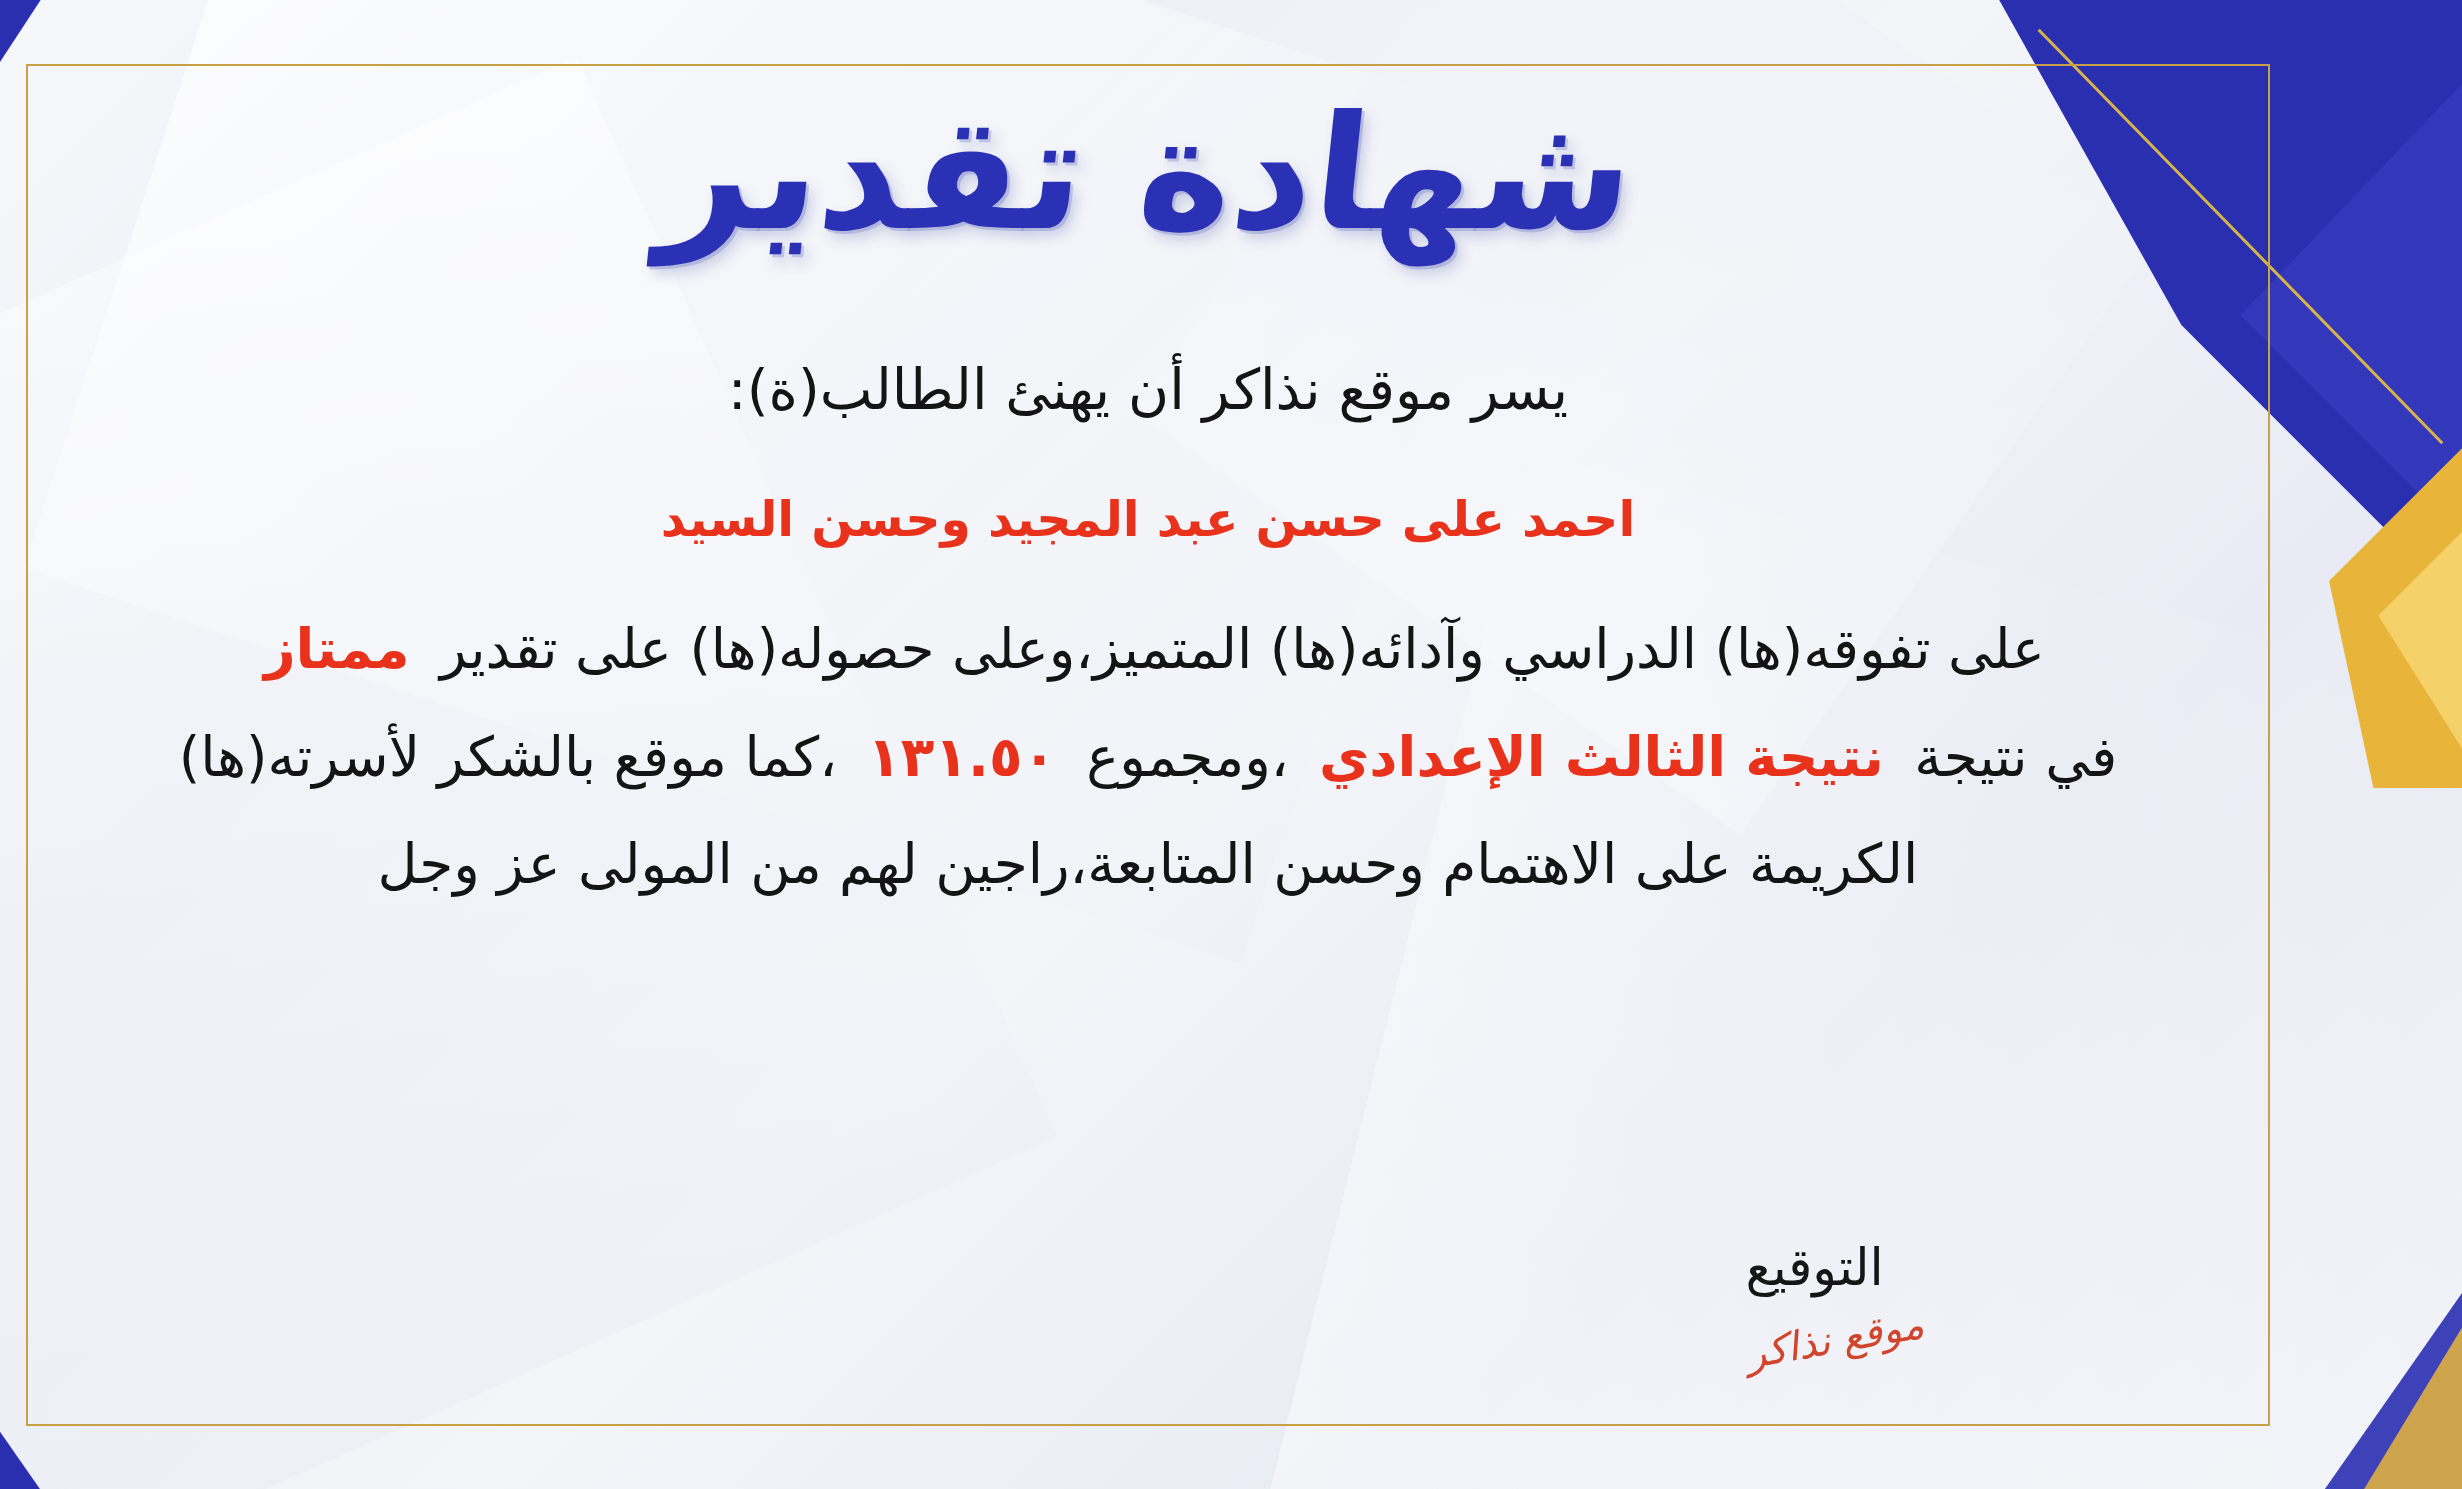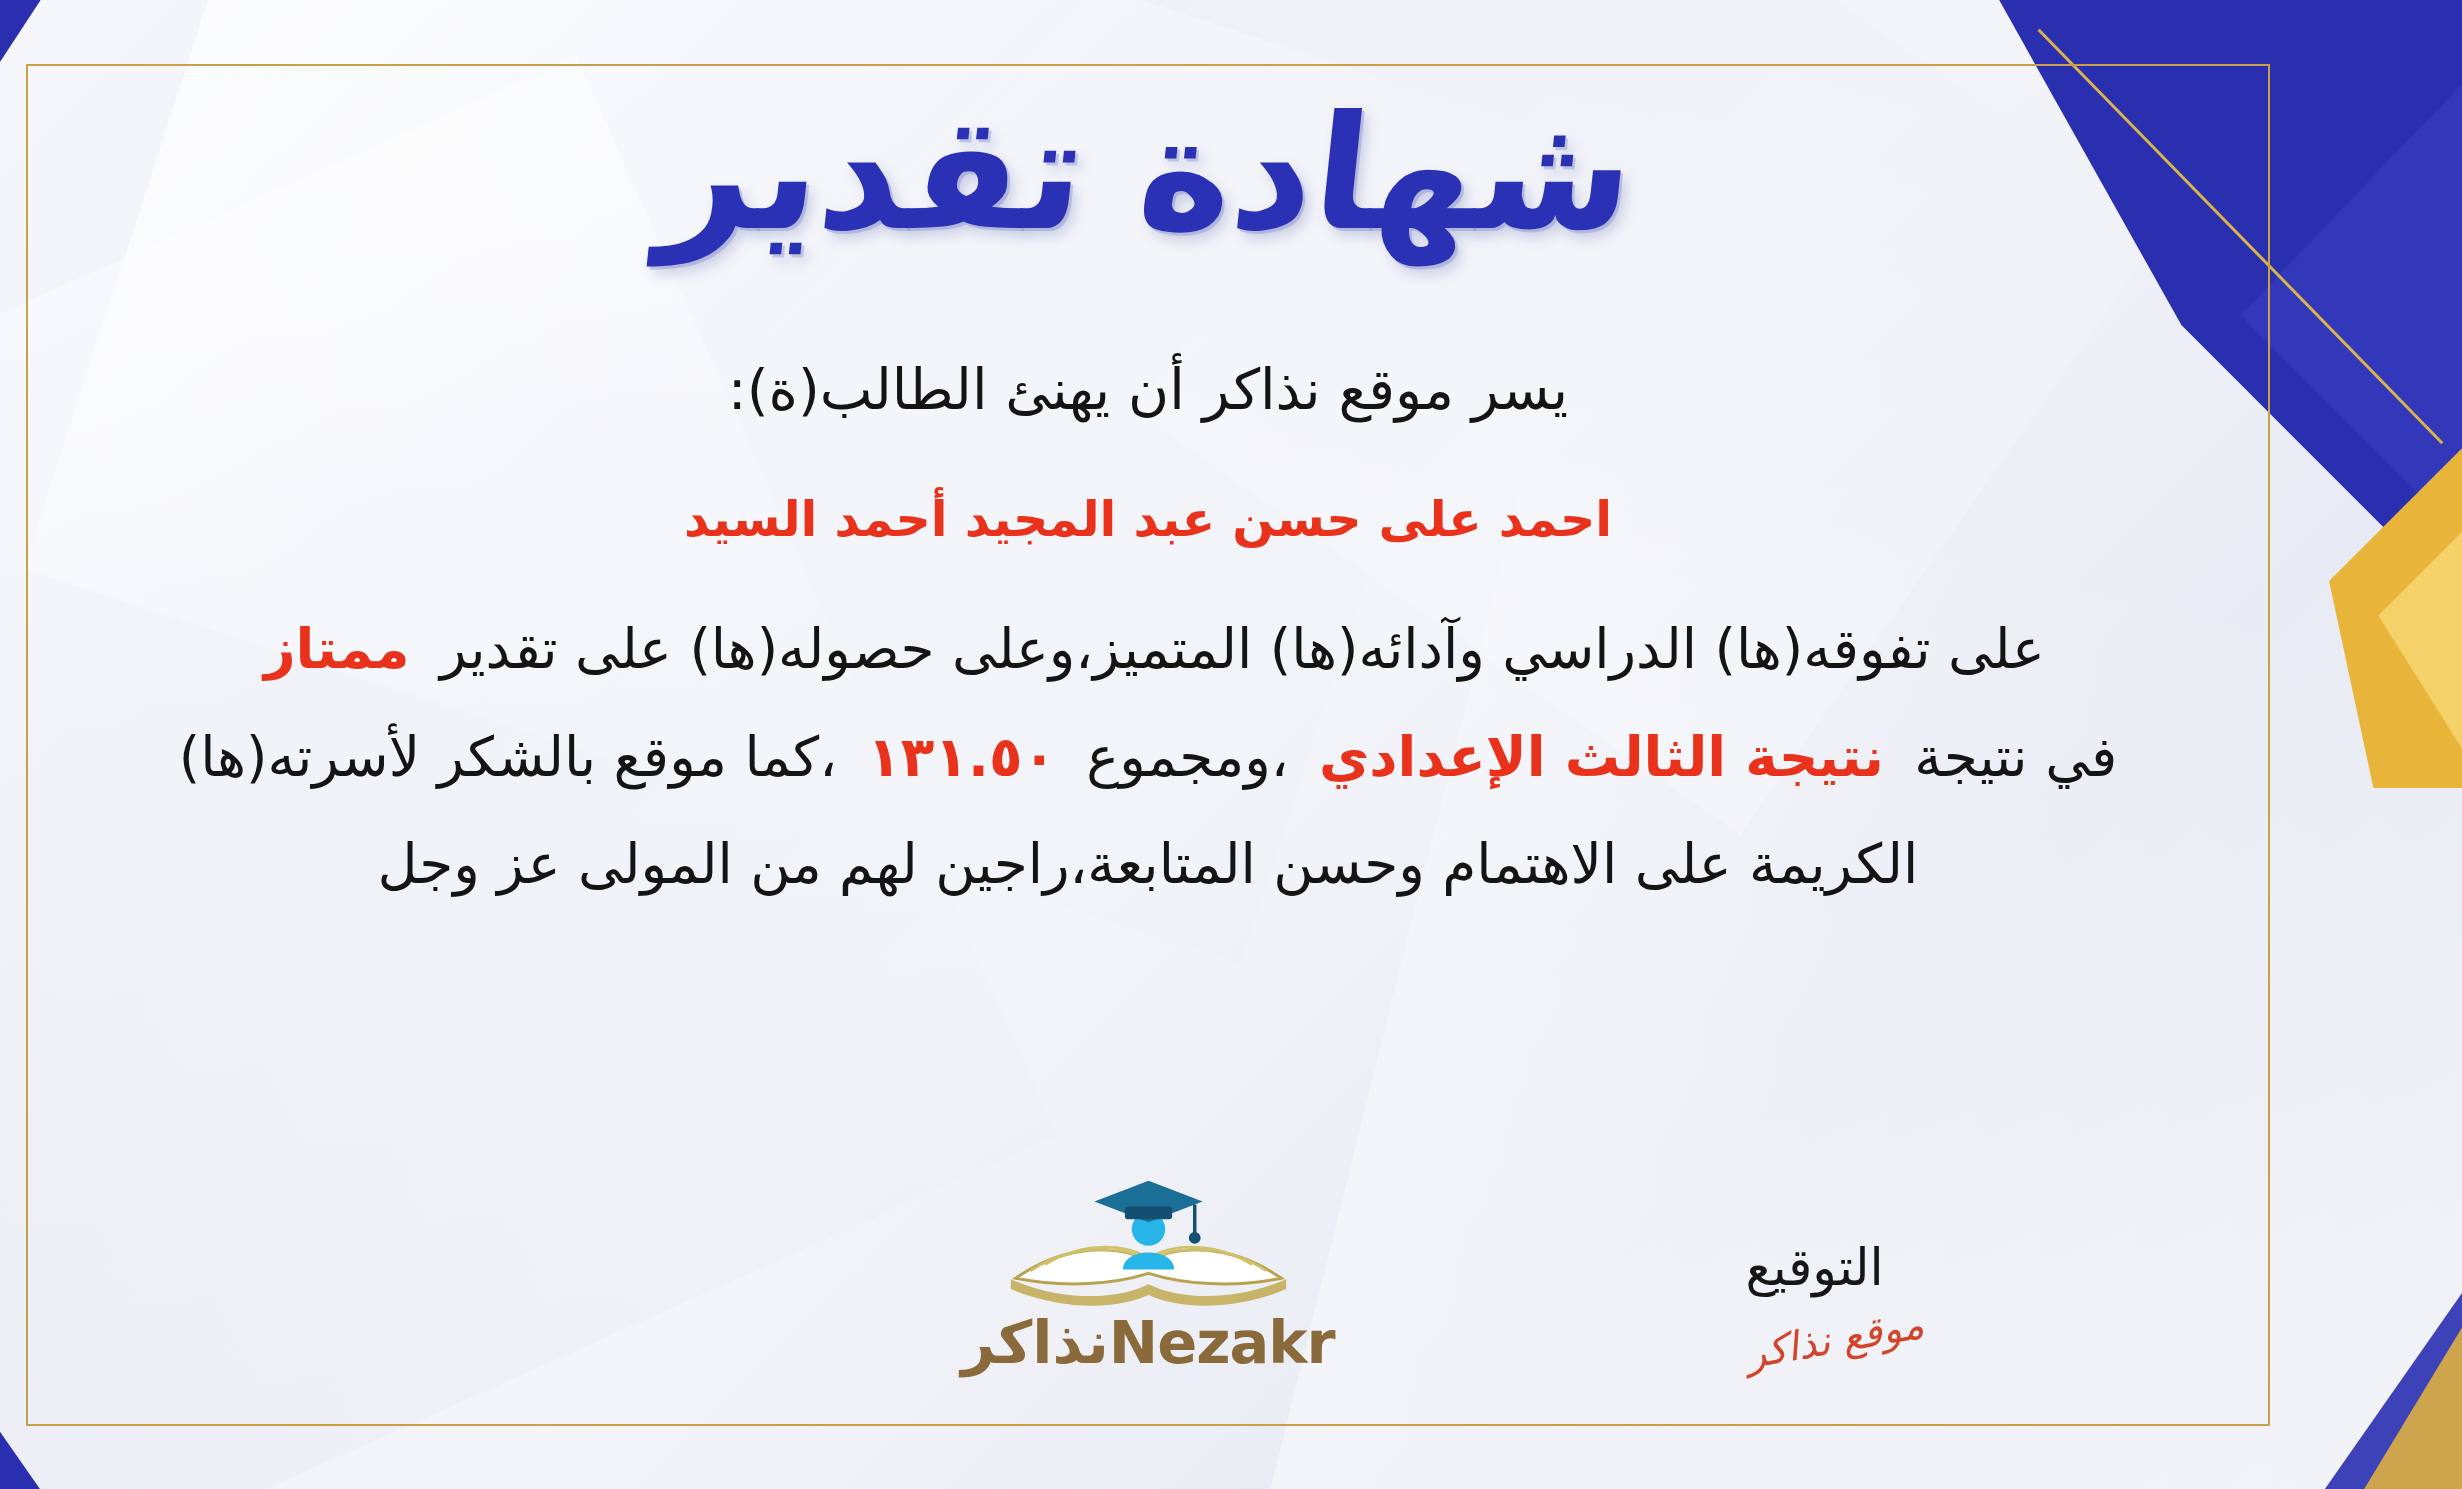--- a/index.html
+++ b/index.html
@@ -226,21 +226,21 @@
   <div class="gold-frame"></div>
 
   <div class="content">
 
     <div class="title">شهادة تقدير</div>
 
     <div class="body-block">
 
       <div class="line-intro">يسر موقع نذاكر أن يهنئ الطالب(ة):</div>
 
-      <div class="student-name">احمد على حسن عبد المجيد أحمد السيد</div>
+      <div class="student-name">احمد على حسن عبد المجيد وحسن السيد</div>
 
       <div class="paragraph">
         <span>على تفوقه(ها) الدراسي وآدائه(ها) المتميز،وعلى حصوله(ها) على تقدير</span>
         <span class="hl">ممتاز</span>
         <br>
         <span>في نتيجة</span>
         <span class="hl">نتيجة الثالث الإعدادي</span>
         <span>،ومجموع</span>
         <span class="hl-num">١٣١.٥٠</span>
         <span>،كما موقع بالشكر لأسرته(ها)</span>
@@ -250,39 +250,17 @@
       </div>
     </div>
 
     <div class="bottom">
 
       <div class="signature-area">
         <div class="signature-label">التوقيع</div>
         <div class="signature-script">موقع نذاكر</div>
       </div>
 
-      <div class="logo-area">
-        <svg class="logo-mark" width="305" height="158" viewBox="0 0 620 320">
-
-          <path d="M40 250 C140 180 250 180 310 215 C370 180 480 180 580 250 C480 270 380 262 310 240 C240 262 140 270 40 250 Z" fill="#ffffff" stroke="#b9a24e" stroke-width="6"></path>
-          <path d="M70 235 C155 180 250 182 305 212" fill="none" stroke="#cfc06a" stroke-width="5"></path>
-          <path d="M100 222 C175 176 255 180 303 205" fill="none" stroke="#cfc06a" stroke-width="5"></path>
-          <path d="M550 235 C465 180 370 182 315 212" fill="none" stroke="#cfc06a" stroke-width="5"></path>
-          <path d="M520 222 C445 176 365 180 317 205" fill="none" stroke="#cfc06a" stroke-width="5"></path>
-          <path d="M30 252 C140 300 250 292 310 262 C370 292 480 300 590 252 L590 272 C480 318 370 312 310 284 C250 312 140 318 30 272 Z" fill="#c8b468"></path>
-
-          <circle cx="310" cy="150" r="34" fill="#28b6e8"></circle>
-          <path d="M258 232 C258 186 362 186 362 232 Z" fill="#28b6e8"></path>
-
-          <polygon points="310,52 420,94 310,136 200,94" fill="#1b6f96"></polygon>
-          <rect x="262" y="104" width="96" height="26" rx="6" fill="#124f70"></rect>
-          <path d="M404 100 L404 160" stroke="#124f70" stroke-width="7"></path>
-          <circle cx="404" cy="168" r="12" fill="#124f70"></circle>
-        </svg>
-        <div class="logo-word">
-          <span class="lat">Nezakr</span><span>نذاكر</span>
-        </div>
-      </div>
 
     </div>
   </div>
 </div>
 
 
 </body></html>

